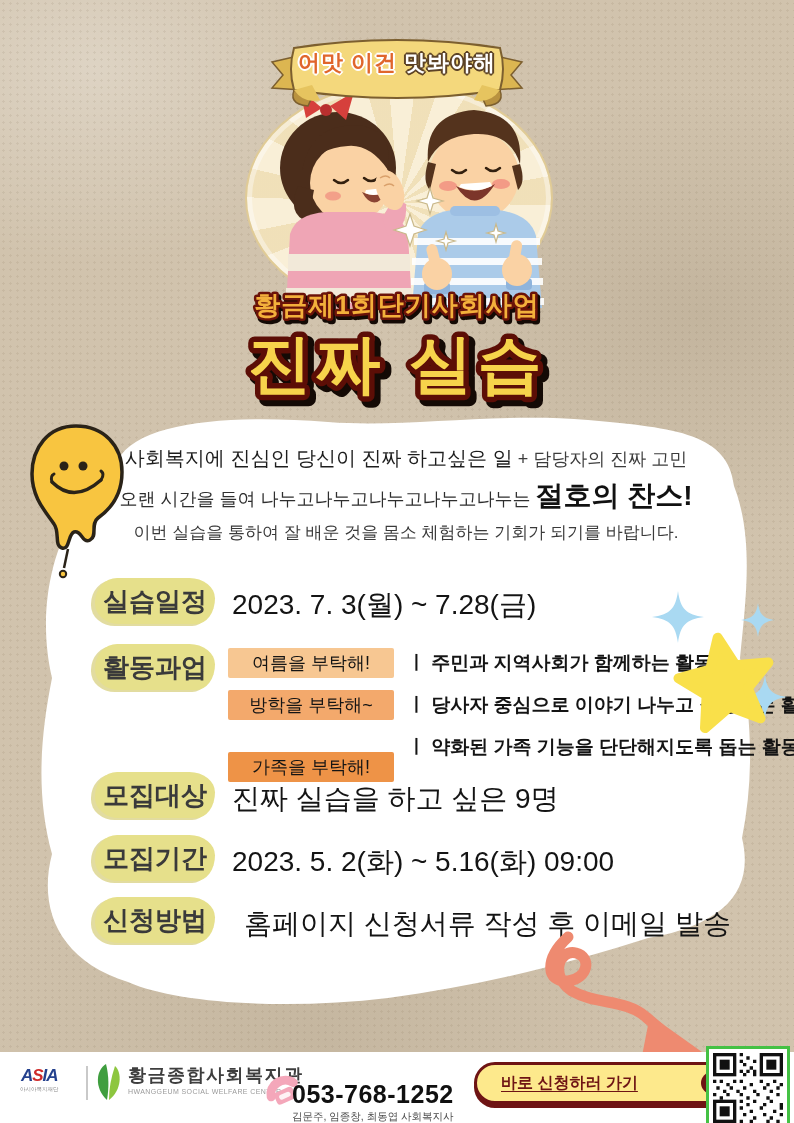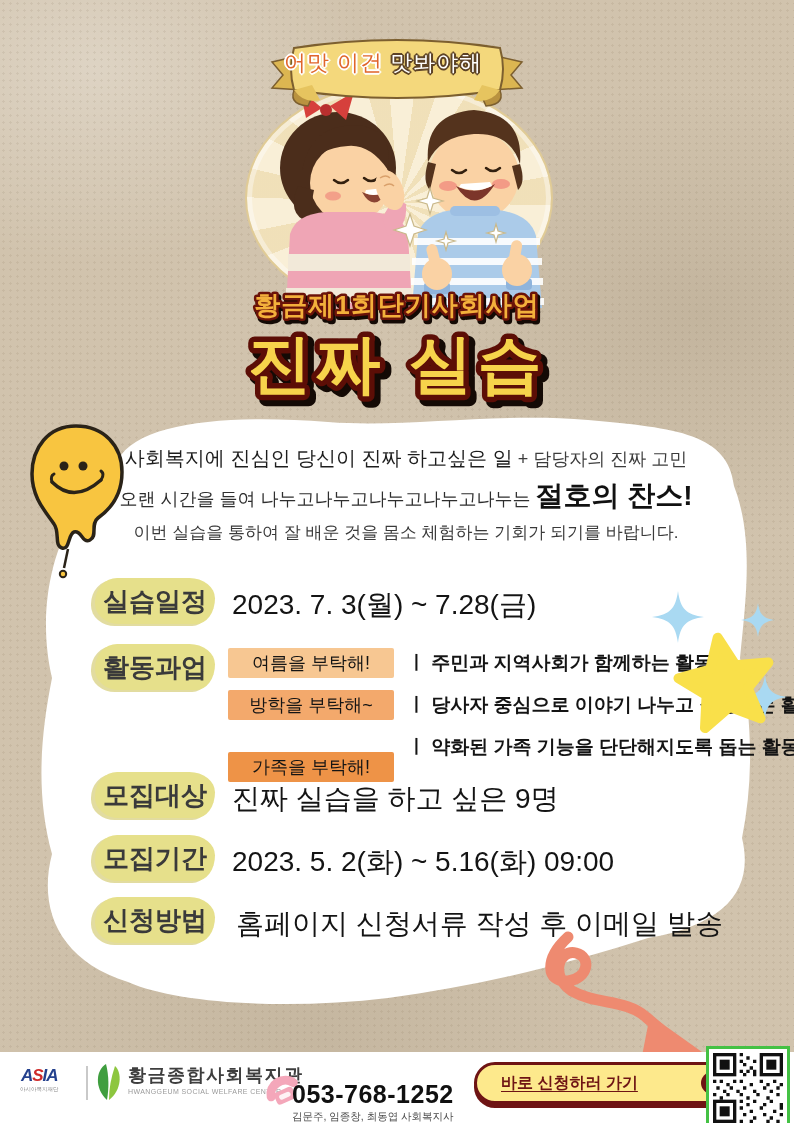--- a/index.html
+++ b/index.html
@@ -9,22 +9,22 @@
       radial-gradient(ellipse 420px 300px at 12% 6%, rgba(255,255,255,.28), transparent 65%),
       radial-gradient(ellipse 520px 380px at 88% 28%, rgba(110,92,64,.14), transparent 60%),
       radial-gradient(ellipse 600px 420px at 40% 92%, rgba(110,92,64,.12), transparent 60%),
       #d1c3ad;}
   .poster::before{content:"";position:absolute;inset:0;z-index:0;
     background-image:radial-gradient(rgba(110,92,64,.10) 1px, transparent 1.4px);
     background-size:7px 7px;}
   .abs{position:absolute;}
   
   .ribbon-svg{left:266px;top:28px;width:262px;height:84px;z-index:2;}
-  .ribbon-text{left:284px;top:48px;width:226px;z-index:3;
-    font-size:22px;font-weight:normal;letter-spacing:1px;white-space:nowrap;}
+  .ribbon-text{left:284px;top:48px;width:226px;text-align:center;z-index:3;
+    font-size:22px;font-weight:bold;letter-spacing:1px;white-space:nowrap;}
   .o-white{color:#e0662c;text-shadow:-2px 0 #fff,2px 0 #fff,0 -2px #fff,0 2px #fff,-1px -1px #fff,1px -1px #fff,-1px 1px #fff,1px 1px #fff;}
   .o-brown{color:#fff;text-shadow:-2px 0 #5d4326,2px 0 #5d4326,0 -2px #5d4326,0 2px #5d4326,-1px -1px #5d4326,1px -1px #5d4326,-1px 1px #5d4326,1px 1px #5d4326;}
   
   .medallion{left:245px;top:82px;width:304px;height:228px;border-radius:50%;z-index:1;
     background:repeating-conic-gradient(from 8deg at 50% 52%, rgba(233,212,160,.55) 0 11deg, rgba(250,241,218,0) 11deg 24deg),#f9efd7;
     border:2px solid #e0cb96; box-shadow:inset 0 0 0 5px rgba(255,255,255,.4);}
   .kids-svg{left:238px;top:86px;width:320px;height:222px;z-index:1;}
   
   .badge-svg{left:227px;top:284px;width:340px;height:44px;z-index:2;}
   .badge-svg text{font-family:"Liberation Sans",sans-serif;font-weight:bold;font-size:26px;letter-spacing:1px;}
@@ -221,21 +221,21 @@
   <div class="abs val" style="left:232px;top:780px;">진짜 실습을 하고 싶은 9명</div>
 
   <div class="abs hl" style="left:95px;top:835px;">
       <span>모집기간</span>
     </div>
   <div class="abs val" style="left:232px;top:843px;">2023. 5. 2(화) ~ 5.16(화) 09:00</div>
 
   <div class="abs hl" style="left:95px;top:897px;">
       <span>신청방법</span>
     </div>
-  <div class="abs val" style="left:236px;top:905px;">홈페이지 신청서류 작성 후 이메일 발송</div>
+  <div class="abs val" style="left:244px;top:905px;">홈페이지 신청서류 작성 후 이메일 발송</div>
 
   <svg class="abs spark-svg" viewBox="0 0 154 170">
     <g fill="#a9d9f2">
       <path transform="translate(38,32) scale(26)" d="M0,-1 C.09,-.32 .32,-.09 1,0 C.32,.09 .09,.32 0,1 C-.09,.32 -.32,.09 -1,0 C-.32,-.09 -.09,-.32 0,-1 Z"></path>
       <path transform="translate(118,35) scale(17)" d="M0,-1 C.09,-.32 .32,-.09 1,0 C.32,.09 .09,.32 0,1 C-.09,.32 -.32,.09 -1,0 C-.32,-.09 -.09,-.32 0,-1 Z"></path>
       <path transform="translate(125,112) scale(22)" d="M0,-1 C.09,-.32 .32,-.09 1,0 C.32,.09 .09,.32 0,1 C-.09,.32 -.32,.09 -1,0 C-.32,-.09 -.09,-.32 0,-1 Z"></path>
     </g>
     <polygon fill="#f9e04a" stroke="#f9e04a" stroke-width="10" stroke-linejoin="round" points="77.7,52.7 95.6,80.2 128.4,77.5 107.8,103.1 120.5,133.3 89.8,121.7 65,143.1 66.6,110.3 38.5,93.3 70.2,84.7"></polygon>
   </svg>
 

